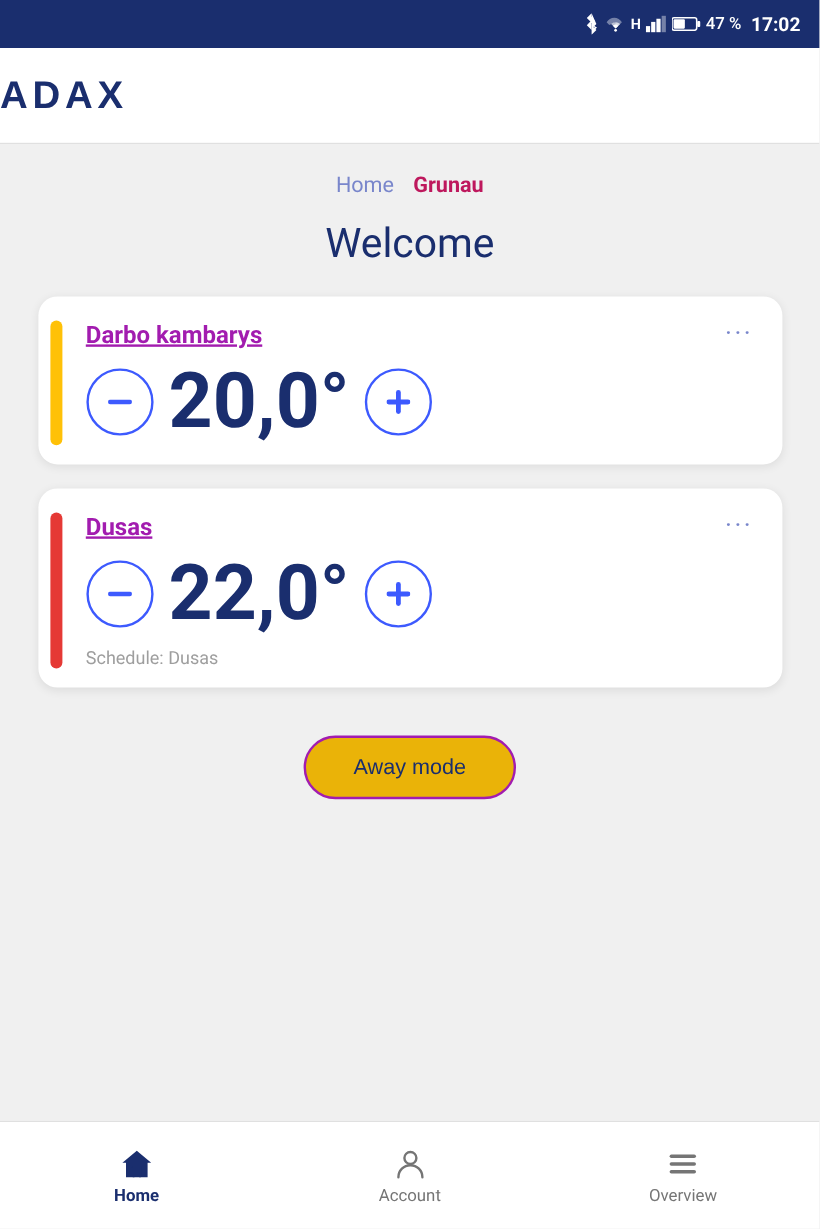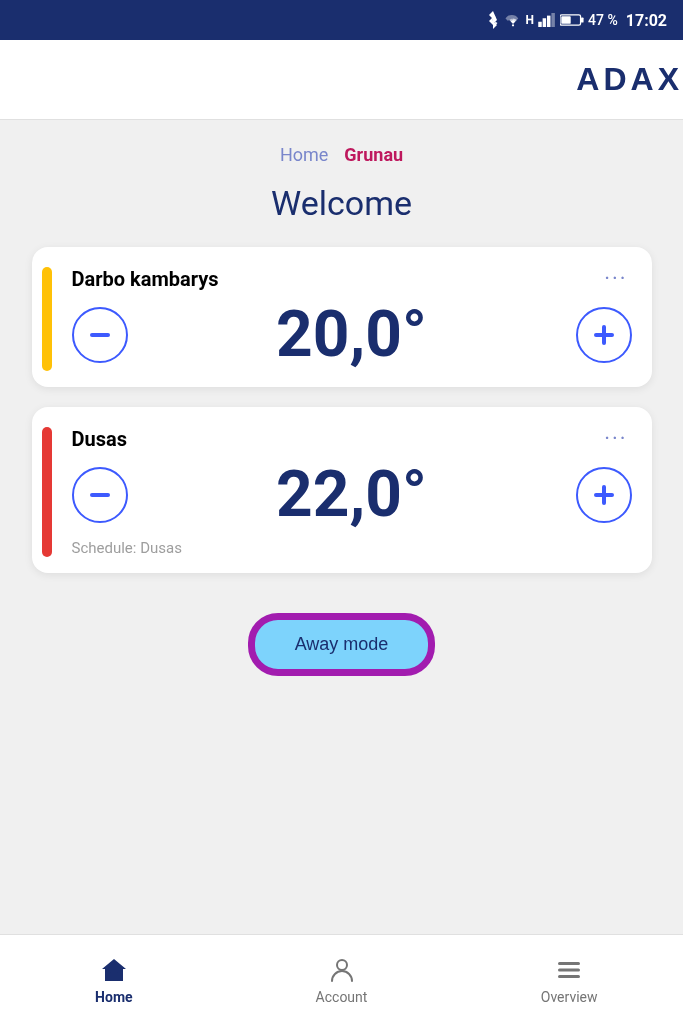--- a/index.html
+++ b/index.html
@@ -34,21 +34,21 @@
       align-items: center;
       gap: 4px;
       font-size: 12px;
     }
 
     
     .app-header {
       background: white;
       display: flex;
       align-items: center;
-      justify-content: flex-end;
+      justify-content: flex-start;
       height: 80px;
       border-bottom: 1px solid #e0e0e0;
     }
 
     .app-logo {
       font-size: 32px;
       font-weight: 900;
       color: #1a2e6e;
       letter-spacing: 4px;
       font-family: 'Arial Black', sans-serif;
@@ -128,37 +128,39 @@
     .card-header {
       display: flex;
       justify-content: space-between;
       align-items: center;
       margin-bottom: 8px;
     }
 
     .device-name {
       font-size: 20px;
       font-weight: 700;
-      color: #000000;
+      color: #a21caf;
+      text-decoration: underline;
     }
 
     .more-btn {
       font-size: 22px;
       color: #7986cb;
       cursor: pointer;
       padding: 0 4px;
       letter-spacing: 2px;
       line-height: 1;
     }
 
     .card-controls {
       display: flex;
       align-items: center;
-      justify-content: space-between;
+      justify-content: flex-start;
       margin: 4px 0;
+      gap: 13px;
     }
 
     .control-btn {
       width: 56px;
       height: 56px;
       border-radius: 50%;
       border: 2px solid #3d5afe;
       background: white;
       cursor: pointer;
       display: flex;
@@ -184,22 +186,22 @@
     }
 
     
     .away-mode-container {
       display: flex;
       justify-content: center;
       margin: 20px 0;
     }
 
     .away-mode-btn {
-      border: 7px solid #a21caf;
-      background: #7dd3fc;
+      border: 2px solid #a21caf;
+      background: #eab308;
       color: #1a2e6e;
       border-radius: 30px;
       padding: 14px 40px;
       font-size: 18px;
       font-weight: 500;
       cursor: pointer;
     }
 
     
     .bottom-nav {

